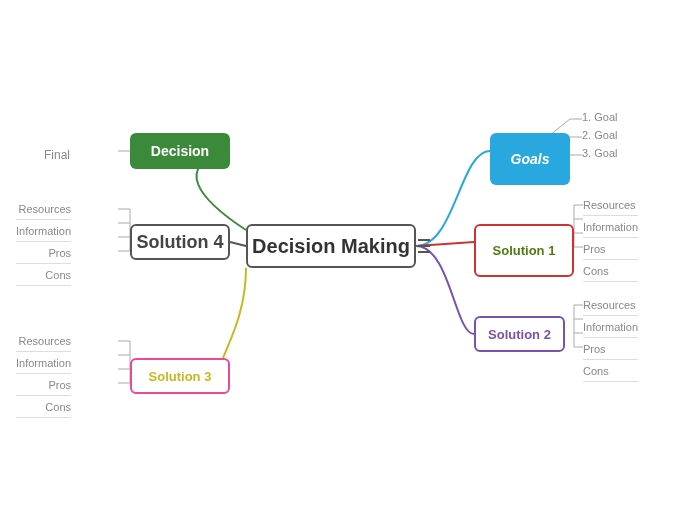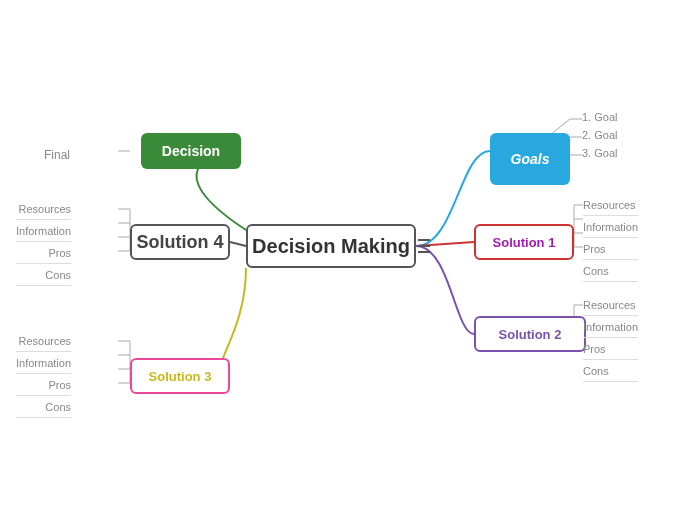--- a/index.html
+++ b/index.html
@@ -41,45 +41,44 @@
     }
     .node-decision {
       width: 100px;
       height: 36px;
       background: #3a8a3a;
       color: #fff;
       font-size: 14px;
       border: none;
       left: 130px;
       top: 133px;
-      margin-left: 11px;
     }
     .node-goals {
       width: 80px;
       height: 52px;
       background: #29a8e0;
       color: #fff;
       font-size: 14px;
       border: none;
       left: 490px;
       top: 133px;
       font-style: italic;
     }
     .node-solution1 {
       width: 100px;
-      height: 36px;
+      height: 53px;
       background: #fff;
       border: 2px solid #cc3333;
-      color: #a21caf;
+      color: #4d7c0f;
       font-size: 13px;
       left: 474px;
       top: 224px;
     }
     .node-solution2 {
-      width: 112px;
+      width: 91px;
       height: 36px;
       background: #fff;
       border: 2px solid #7b52ab;
       color: #7b52ab;
       font-size: 13px;
       left: 474px;
       top: 316px;
     }
     .node-solution3 {
       width: 100px;

